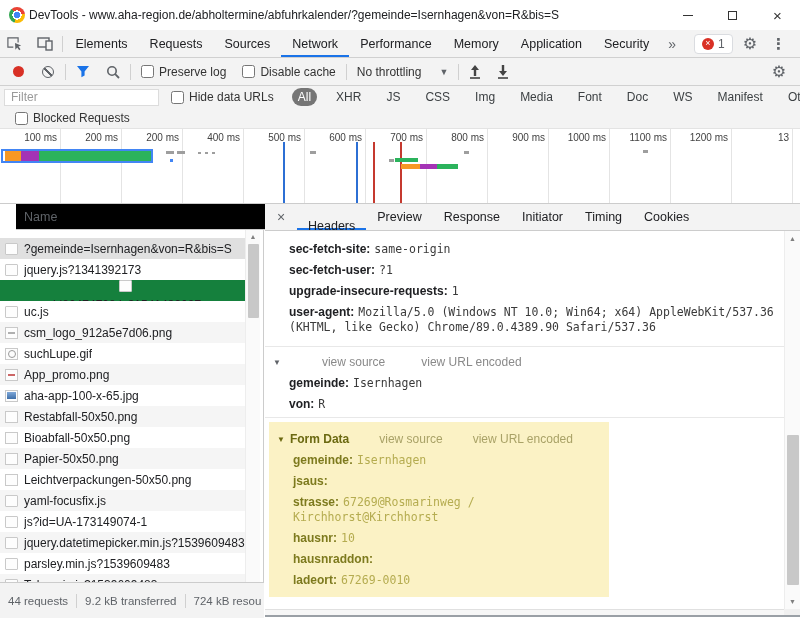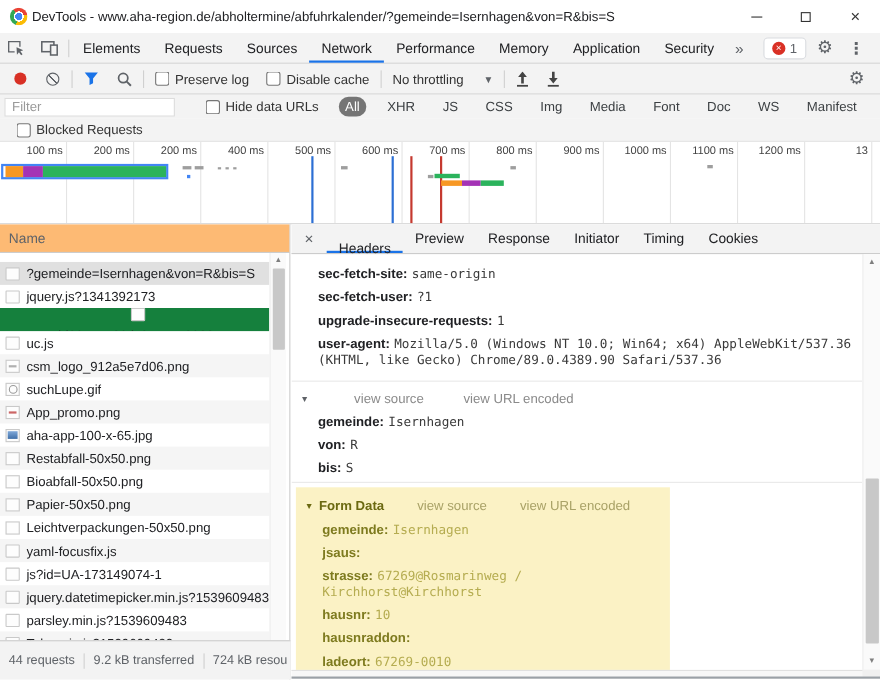--- a/index.html
+++ b/index.html
@@ -51,21 +51,21 @@
   .throttle { display:flex; align-items:center; gap:18px; margin:0 8px; color:#333; }
   .throttle .arr { font-size:9px; color:#5f6368; }
   .nettoolbar .gear { margin-left:auto; margin-right:6px; }
 
   
   .filterbar { position:absolute; left:0; top:86px; width:800px; height:22px; background:#f3f3f3;
     display:flex; align-items:center; }
   .filter-input { width:155px; height:17px; margin-left:4px; border:1px solid #dcdcdc; background:#fff;
     font-size:12px; padding:0 6px; color:#333; font-family:inherit; }
   .filter-input::placeholder { color:#9a9a9a; }
-  .filterbar .cb { margin-left:28px; }
+  .filterbar .cb { margin-left:12px; }
   .pills { display:flex; align-items:center; gap:13px; margin-left:10px; }
   .pill { color:#3c4043; font-size:12px; padding:2px 6px; border-radius:9px; }
   .pill.sel { background:#757575; color:#fff; }
   .blockedbar { position:absolute; left:0; top:108px; width:800px; height:21px; background:#f3f3f3;
     border-bottom:1px solid #e3e3e3; display:flex; align-items:center; padding-left:7px; }
 
   
   .timeline { position:absolute; left:0; top:129px; width:800px; height:75px; background:#fff;
     border-bottom:1px solid #ccc; overflow:hidden; }
   .ticks { display:flex; height:100%; }
@@ -73,21 +73,21 @@
     text-align:right; padding:3px 3px 0 0; white-space:nowrap; overflow:hidden; }
   .wbar { position:absolute; display:flex; }
   .seg { height:100%; }
   .wmark { position:absolute; background:#9e9e9e; }
   .evline { position:absolute; top:13px; bottom:0; width:2px; }
   .evline.blue { background:#2c6fd4; }
   .evline.red { background:#c5392f; }
 
   
   .leftpanel { position:absolute; left:0; top:204px; width:264px; bottom:0; border-right:1px solid #ccc; background:#fff; }
-  .name-header { position:absolute; left:0; top:0; width:100%; height:26px; background:#fdba74;
+  .name-header { position:absolute; left:16px; top:0; width:100%; height:26px; background:#000000;
     border-bottom:1px solid #ccc; color:#5f6368; font-size:12.5px; display:flex; align-items:center; padding-left:8px; }
   .req-list { position:absolute; left:0; top:34px; width:245px; height:364px; overflow:hidden; }
   .req-row { height:21px; display:flex; align-items:center; padding-left:5px; gap:6px; }
   .req-row:nth-child(odd) { background:#f5f5f5; }
   .req-row.sel { background:#e0e0e0; }
   .req-row.hl { background:#15803d;flex-direction:column; }
   .rname { white-space:nowrap; overflow:hidden; font-size:12px; color:#202124; }
   .ric { flex:none; display:flex; align-items:center; justify-content:center; }
   .ic-script,.ic-doc { width:11px; height:14px; border:1px solid #b9b9b9; border-radius:1px; background:#fff;
     padding:3px 2px; background-clip:content-box;
@@ -459,23 +459,20 @@
         <span class="vlink">view URL encoded</span>
       </div>
       <div>
 
       <div class="kv">
           <span class="k">gemeinde:</span><span class="v">Isernhagen</span>
         </div>
           <div class="kv">
           <span class="k">von:</span><span class="v">R</span>
         </div>
-          <div class="kv">
-          <span class="k">bis:</span><span class="v">S</span>
-        </div>
         </div>
     </div>
 
     <div class="sect-divider"></div>
 
     <div class="section form-box">
       <div class="sect-title">
         <span class="tri">▼</span>
         <span class="sect-name">Form Data</span>
         <span class="vlink">view source</span>

